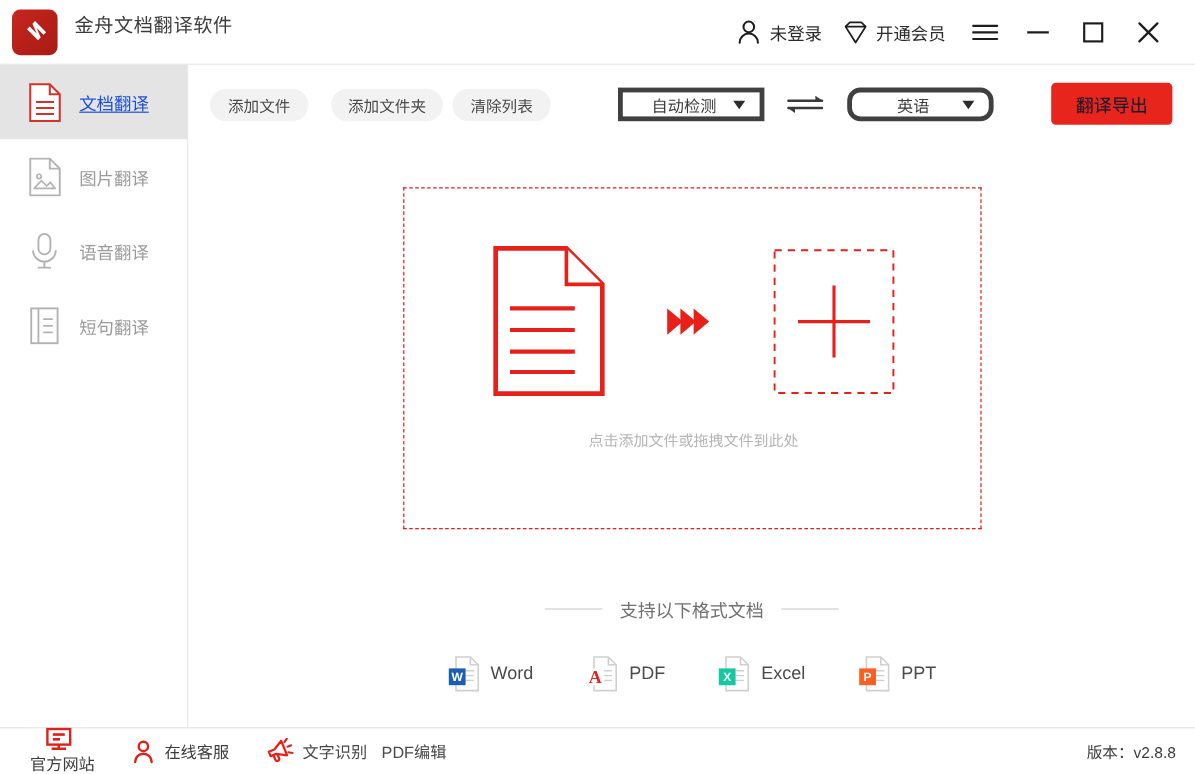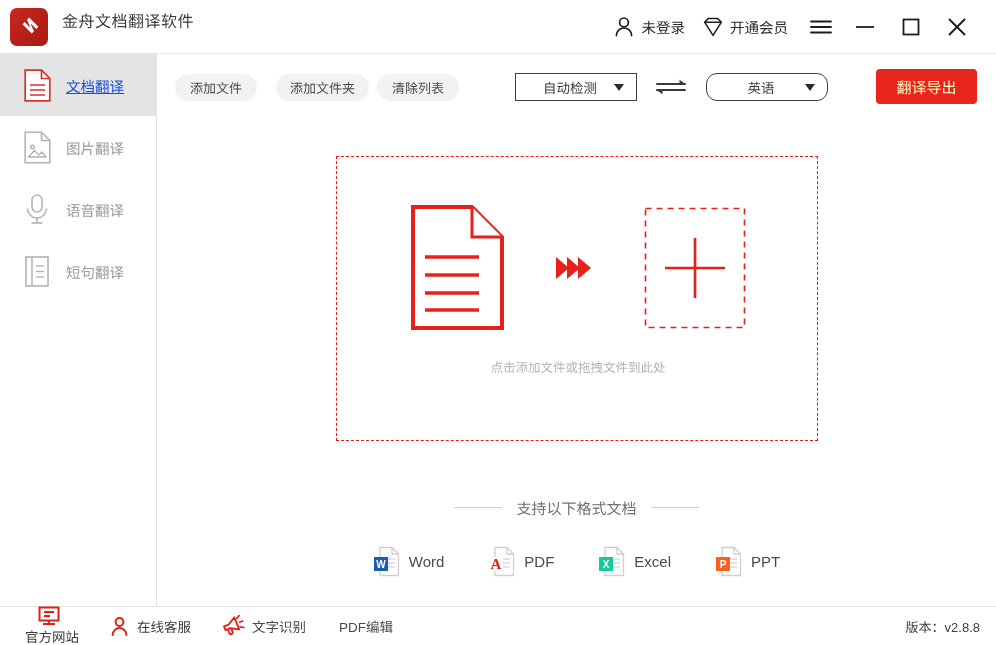--- a/index.html
+++ b/index.html
@@ -78,21 +78,21 @@
     display: flex; align-items: center; justify-content: center;
     font-size: 13px; color: #4a4a4a; cursor: pointer; padding: 0 14px;
     white-space: nowrap;
   }
   #pill-add-file { left: 18px; width: 82px; }
   #pill-add-folder { left: 119px; width: 93px; }
   #pill-clear-list { left: 220px; width: 82px; }
 
   .selectbox {
     position: absolute; top: 19px; height: 28px;
-    border: 1px solid #404040; background: #fff;
+    border: 4px solid #404040; background: #fff;
     display: flex; align-items: center; cursor: pointer;
   }
   .selectbox .sv {
     flex: 1; text-align: center; font-size: 13.5px; color: #3c3c3c;
     padding-left: 14px; white-space: nowrap;
   }
   .caret {
     width: 0; height: 0; margin-right: 12px; margin-left: 4px;
     border-left: 5.5px solid transparent;
     border-right: 5.5px solid transparent;
@@ -102,21 +102,21 @@
   #select-target { left: 549px; width: 122px; border-radius: 11px; }
 
   .swap-btn {
     position: absolute; left: 493px; top: 19px; width: 42px; height: 28px;
     display: flex; align-items: center; justify-content: center; cursor: pointer;
   }
 
   .primary-btn {
     position: absolute; left: 719px; top: 15px; width: 101px; height: 35px;
     background: #e8251c; border-radius: 4px; border: none; cursor: pointer;
-    color: #fef9c3; font-size: 15px; font-family: inherit;
+    color: #0f172a; font-size: 15px; font-family: inherit;
     display: flex; align-items: center; justify-content: center;
     white-space: nowrap;
   }
 
   
   .dropzone {
     position: absolute; left: 179px; top: 102px; width: 482px; height: 285px;
     border: 1.5px dashed #e41b17; background: #fff;
     cursor: pointer;
   }
@@ -150,21 +150,21 @@
   .statusbar {
     position: absolute; left: 0; top: 606px; width: 996px; height: 39px;
     background: #ffffff; border-top: 1px solid #e3e3e3;
     display: flex; align-items: center;
   }
   .sb-item { display: flex; align-items: center; cursor: pointer; }
   .sb-label { font-size: 13.5px; color: #3c3c3c; margin-left: 7px; white-space: nowrap; }
   #sb-website { margin-left: 18px; flex-direction: column; }
   #sb-service { margin-left: 30px; }
   #sb-ocr { margin-left: 30px; }
-  #sb-pdfedit { margin-left: 33px; }
+  #sb-pdfedit { margin-left: 12px; }
   #sb-ocr .sb-label, #sb-pdfedit .sb-label { color: #4a4a4a; }
   .version {
     position: absolute; right: 16px; font-size: 13px; color: #3c3c3c; white-space: nowrap;
   }
   svg { display: block; }
 </style>
 </head>
 <body>
 
 <div class="titlebar">

